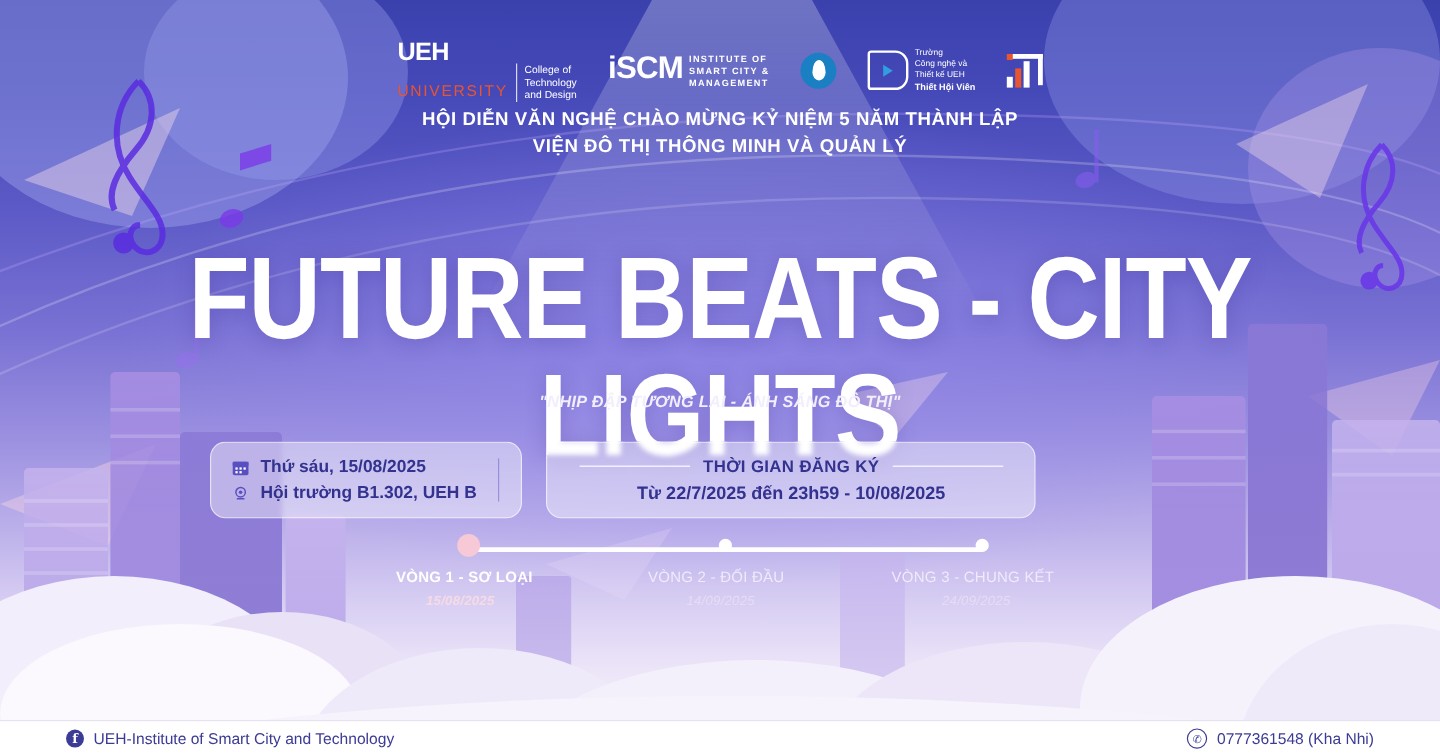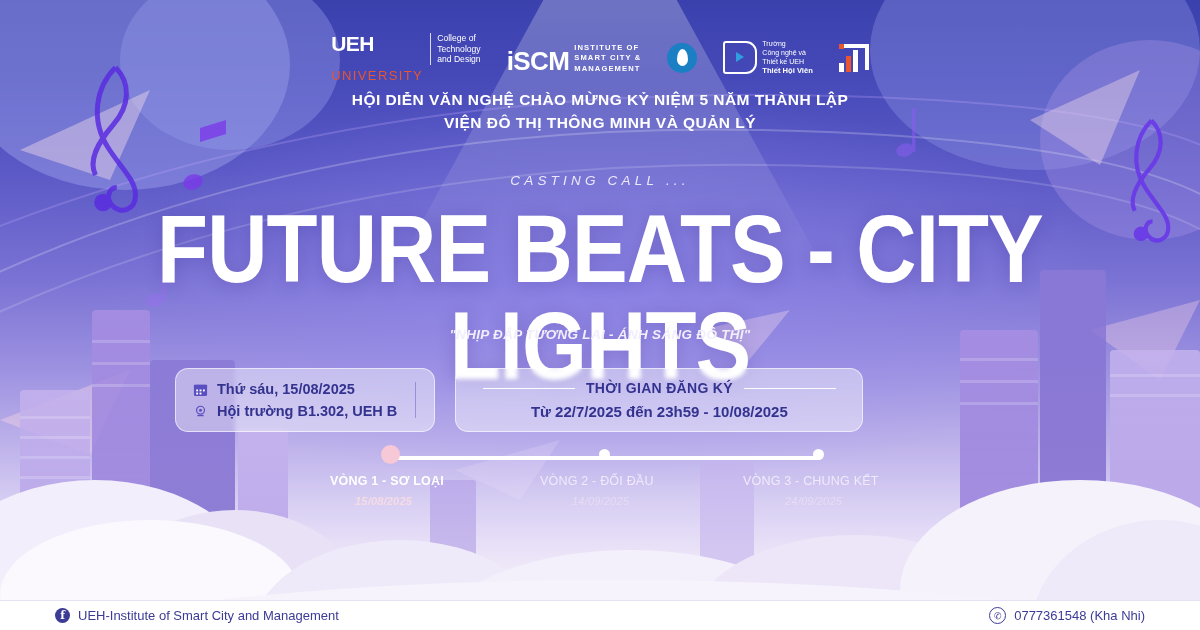--- a/index.html
+++ b/index.html
@@ -42,23 +42,23 @@
   .content{position:relative;z-index:5;width:1200px;height:600px;}
 
   .logos{
     position:absolute;left:0;right:0;top:33px;
     display:flex;justify-content:center;align-items:center;gap:26px;
   }
   .logo-ueh{display:flex;align-items:flex-start;gap:7px;}
   .ueh-mark{display:flex;flex-direction:column;align-items:flex-start;line-height:1;}
   .ueh-big{font-size:21px;font-weight:bold;color:#fff;letter-spacing:-.5px;font-family:"Liberation Sans", sans-serif;}
   .ueh-sub{font-size:13px;font-weight:normal;color:#e8552f;letter-spacing:1.4px;margin-top:15px;}
-  .ueh-txt{border-left:1.5px solid rgba(255,255,255,.8);padding-left:6px;font-size:8.6px;color:#fff;line-height:1.24;font-weight:normal;}
-
-  .logo-iscm{display:flex;align-items:flex-end;gap:5px;}
+  .ueh-txt{border-left:1.5px solid rgba(255,255,255,.8);padding-left:6px;font-size:8.6px;color:#fff;line-height:1.24;font-weight:normal;margin-top:20px;}
+
+  .logo-iscm{display:flex;align-items:flex-start;gap:5px;}
   .iscm-mark{font-size:26px;font-weight:bold;color:#fff;line-height:1;letter-spacing:-.6px;position:relative;}
   .iscm-txt{font-size:7.6px;color:#fff;line-height:1.35;letter-spacing:1.1px;font-weight:bold;margin-top:2px;}
 
   .logo-seal{width:30px;height:30px;border-radius:50%;background:#1b7fc4;display:flex;align-items:center;justify-content:center;}
   .logo-seal .flame{width:11px;height:17px;background:#fff;border-radius:50% 50% 50% 50%/60% 60% 40% 40%;}
 
   .logo-ctd{display:flex;align-items:center;gap:5px;}
   .ctd-mark{width:30px;height:29px;border:2px solid #fff;border-radius:3px 11px 11px 3px;display:flex;align-items:center;justify-content:center;}
   .ctd-mark .tri{width:0;height:0;border-left:8px solid #2f9fe0;border-top:5px solid transparent;border-bottom:5px solid transparent;}
   .ctd-txt{font-size:7px;color:#fff;line-height:1.3;}
@@ -281,21 +281,20 @@
           <div class="b2"></div>
           <div class="b3"></div>
       </div>
     </div>
 
     <div class="event-title">
       <div>HỘI DIỄN VĂN NGHỆ CHÀO MỪNG KỶ NIỆM 5 NĂM THÀNH LẬP</div>
       <div>VIỆN ĐÔ THỊ THÔNG MINH VÀ QUẢN LÝ</div>
     </div>
 
-    <div class="casting">CASTING CALL ...</div>
 
     <div class="headline">FUTURE BEATS - CITY LIGHTS</div>
 
     <div class="tagline">"NHỊP ĐẬP TƯƠNG LAI - ÁNH SÁNG ĐÔ THỊ"</div>
 
     <div class="infobar">
 
       <div class="box box-left">
         <div class="col">
           <div class="row">
@@ -358,21 +357,21 @@
       </div>
       <div class="tl-label dim" style="left:358px;">VÒNG 3 - CHUNG KẾT</div>
       <div class="tl-label sub dim" style="left:400px;">24/09/2025</div>
     </div>
 
   </div>
 
   <div class="footer">
     <div class="fitem">
       <span class="fb-icon">f</span>
-      <span>UEH-Institute of Smart City and Management</span>
+      <span>UEH-Institute of Smart City and Technology</span>
     </div>
     <div class="fitem">
       <span class="ph-icon">✆</span>
       <span>0777361548 (Kha Nhi)</span>
     </div>
   </div>
 
 </div>
 
 </body></html>

